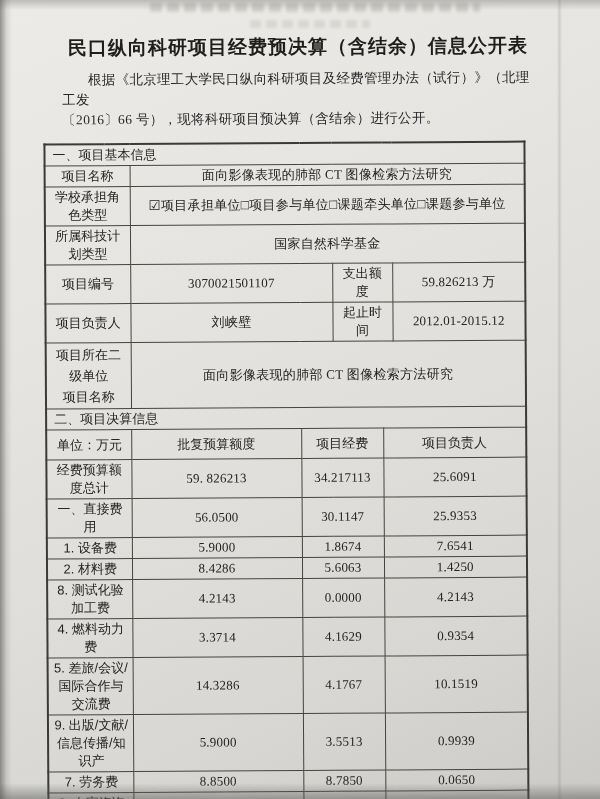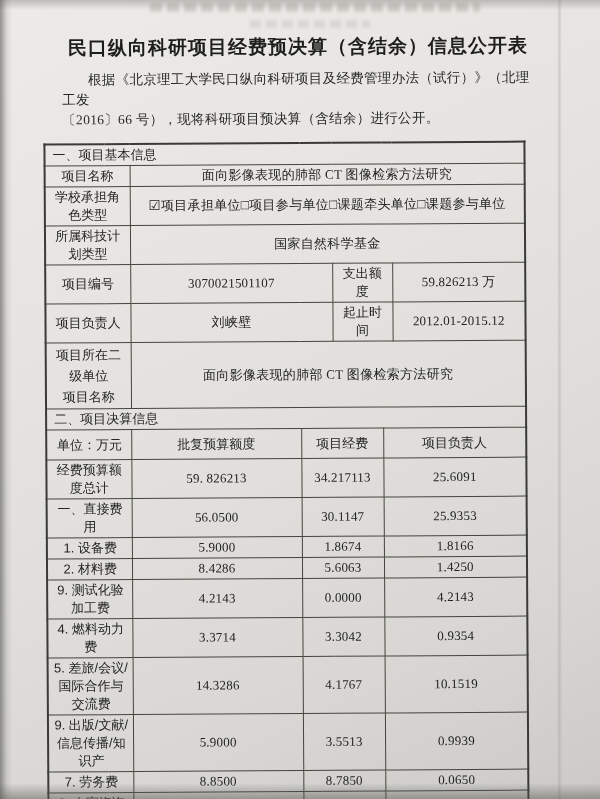--- a/index.html
+++ b/index.html
@@ -150,38 +150,38 @@
       <tr style="height:20px">
         <td colspan="2" class="lab bl">一、直接费用</td>
         <td class="num">56.0500</td>
         <td colspan="2" class="num">30.1147</td>
         <td colspan="2" class="num">25.9353</td>
       </tr>
       <tr style="height:18px">
         <td colspan="2" class="lab bl">1. 设备费</td>
         <td class="num">5.9000</td>
         <td colspan="2" class="num">1.8674</td>
-        <td colspan="2" class="num">1.8166</td>
+        <td colspan="2" class="num">7.6541</td>
       </tr>
       <tr style="height:19px">
         <td colspan="2" class="lab bl">2. 材料费</td>
         <td class="num">8.4286</td>
         <td colspan="2" class="num">5.6063</td>
         <td colspan="2" class="num">1.4250</td>
       </tr>
       <tr style="height:28px">
-        <td colspan="2" class="lab bl">9. 测试化验加工费</td>
+        <td colspan="2" class="lab bl">8. 测试化验加工费</td>
         <td class="num">4.2143</td>
         <td colspan="2" class="num">0.0000</td>
         <td colspan="2" class="num">4.2143</td>
       </tr>
       <tr style="height:22px">
         <td colspan="2" class="lab bl">4. 燃料动力费</td>
         <td class="num">3.3714</td>
-        <td colspan="2" class="num">3.3042</td>
+        <td colspan="2" class="num">4.1629</td>
         <td colspan="2" class="num">0.9354</td>
       </tr>
       <tr style="height:44px">
         <td colspan="2" class="lab bl">5. 差旅/会议/国际合作与交流费</td>
         <td class="num">14.3286</td>
         <td colspan="2" class="num">4.1767</td>
         <td colspan="2" class="num">10.1519</td>
       </tr>
       <tr style="height:43px">
         <td colspan="2" class="lab bl">9. 出版/文献/信息传播/知识产</td>

